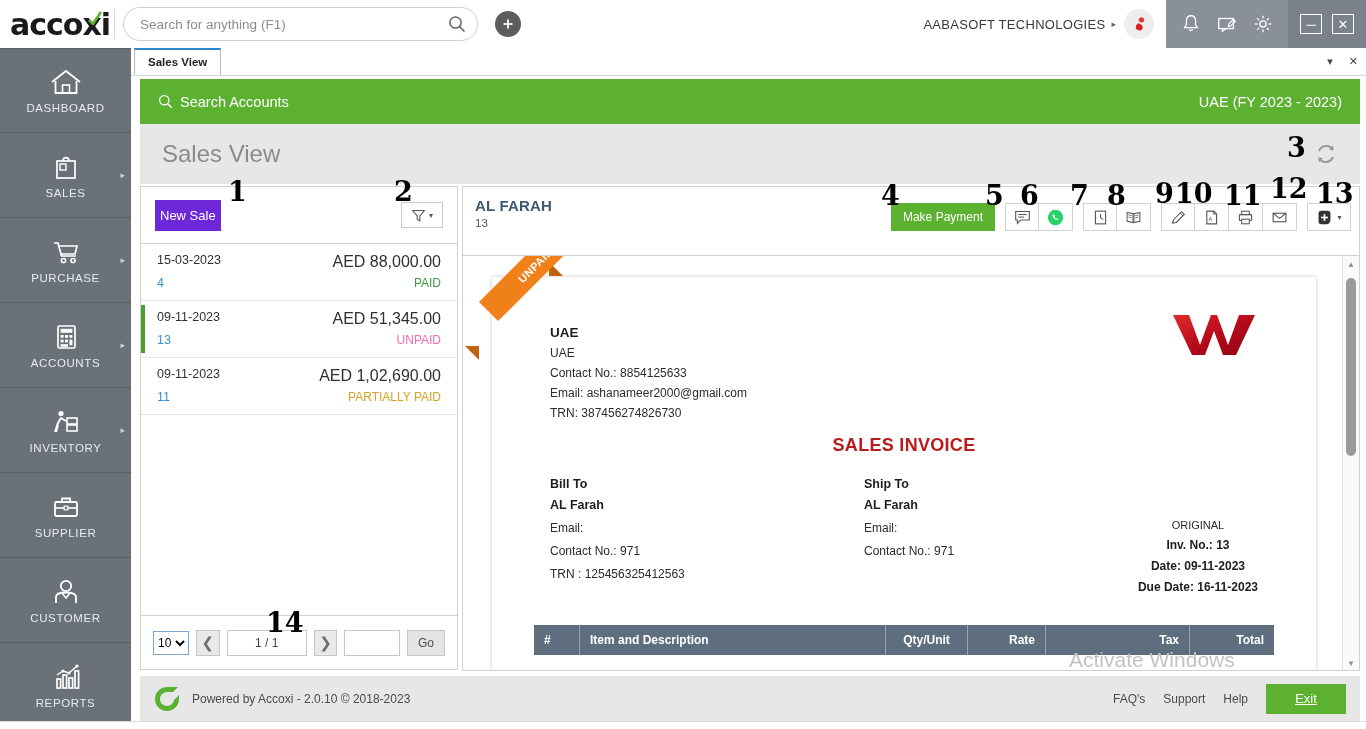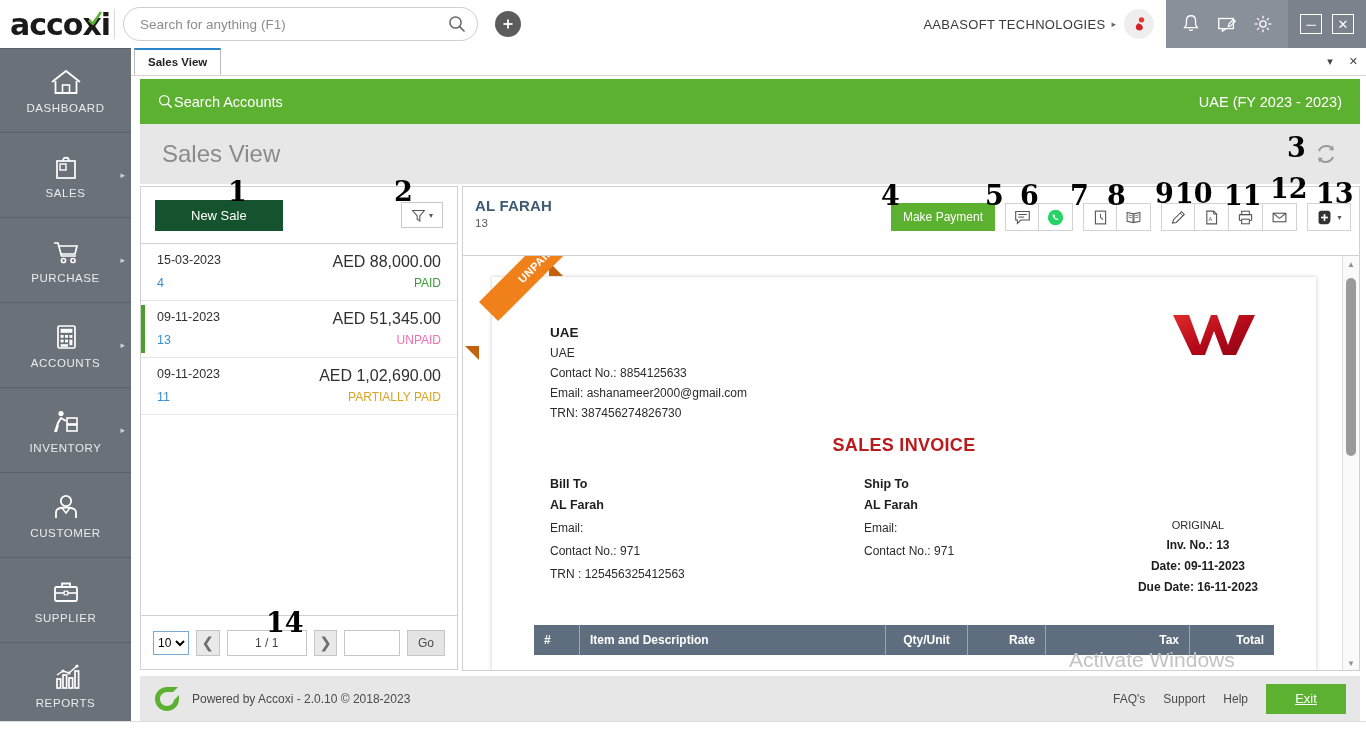--- a/index.html
+++ b/index.html
@@ -40,32 +40,32 @@
   .side-icon { width:34px; height:30px; }
 
   
   .tabstrip { position:absolute; left:131px; top:48px; width:1235px; height:28px; background:#fff; border-bottom:1px solid #d5d5d5; }
   .tab { position:absolute; left:3px; top:0px; height:27px; padding:0 13px; border:1px solid #b9b9b9; border-top:2px solid #2b85c9; border-bottom:1px solid #fff; background:#fff; font-size:11.5px; font-weight:bold; color:#222; display:flex; align-items:center; cursor:pointer; }
   .tabstrip-right { position:absolute; right:8px; top:0; height:27px; display:flex; align-items:center; gap:16px; }
   .tabstrip-right span { font-size:11px; color:#444; cursor:pointer; }
 
   
   .greenbar { position:absolute; left:140px; top:79px; width:1220px; height:45px; background:#5cb130; display:flex; align-items:center; padding:0 18px; }
-  .greenbar .left { display:flex; align-items:center; gap:1px; color:#fff; font-size:14.5px; cursor:pointer; }
+  .greenbar .left { display:flex; align-items:center; gap:7px; color:#fff; font-size:14.5px; cursor:pointer; }
   .greenbar .right { margin-left:auto; color:#fff; font-size:14.5px; }
 
   
   .titlestrip { position:absolute; left:140px; top:124px; width:1220px; height:60px; background:#e7e7e7; display:flex; align-items:center; padding:0 22px; }
   .pagetitle { font-size:24px; color:#8b8b8b; font-weight:400; }
   .titlestrip .refresh { margin-left:auto; width:24px; height:24px; cursor:pointer; }
 
   
   .leftpanel { position:absolute; left:140px; top:186px; width:318px; height:485px; }
   .lp-toolbar { height:58px; border:1px solid #d0d0d0; background:#fff; display:flex; align-items:center; padding:0 14px; }
-  .newsale { background:#14532d; color:#fff; border:none; font-size:13px; padding:8px 36px; cursor:pointer; font-family:"Liberation Sans", sans-serif; }
+  .newsale { background:#6d28d9; color:#fff; border:none; font-size:13px; padding:8px 5px; cursor:pointer; font-family:"Liberation Sans", sans-serif; }
   .filter-btn { margin-left:auto; width:42px; height:26px; border:1px solid #c9c9c9; background:#fff; display:flex; align-items:center; justify-content:center; gap:3px; cursor:pointer; }
   .lp-list { border:1px solid #d0d0d0; border-top:none; height:372px; background:#fff; overflow:hidden; }
   .inv-row { height:57px; border-bottom:1px solid #e6e6e6; padding:9px 16px 0 16px; position:relative; cursor:pointer; }
   .inv-row.sel::before { content:""; position:absolute; left:0; top:4px; bottom:4px; width:4px; background:#47a02a; }
   .inv-line { display:flex; justify-content:space-between; }
   .inv-date { font-size:12.5px; color:#303030; }
   .inv-amt { font-size:16px; color:#303030; }
   .inv-num { font-size:12.5px; color:#3a8fd0; }
   .st-PAID { font-size:12px; color:#3f9b3f; }
   .st-UNPAID { font-size:12px; color:#f06fb0; }
@@ -258,34 +258,34 @@
         <path d="M6 25 L9 16 L12 11 L17 14" fill="none" stroke="#fff" stroke-width="2"></path>
         <path d="M9 18 L7 25" fill="none" stroke="#fff" stroke-width="2"></path>
         <rect x="18" y="11" width="10" height="6" fill="none" stroke="#fff" stroke-width="1.6"></rect>
         <rect x="18" y="18" width="10" height="6" fill="none" stroke="#fff" stroke-width="1.6"></rect>
       </svg>
       <div class="side-label">INVENTORY</div>
       <span class="side-caret">▸</span>
     </div>
     <div class="side-item">
       <svg class="side-icon" viewBox="0 0 34 30">
-        <circle cx="17" cy="9" r="5.2" fill="none" stroke="#fff" stroke-width="1.8"></circle>
-        <path d="M7 26 L7 20 C7 17 11 15.5 17 15.5 C23 15.5 27 17 27 20 L27 26" fill="none" stroke="#fff" stroke-width="1.8"></path>
-        <path d="M13 16 L17 21 L21 16" fill="none" stroke="#fff" stroke-width="1.5"></path>
-      </svg>
-      <div class="side-label">CUSTOMER</div>
-    </div>
-    <div class="side-item">
-      <svg class="side-icon" viewBox="0 0 34 30">
         <rect x="6" y="10" width="22" height="14" rx="1.5" fill="none" stroke="#fff" stroke-width="1.8"></rect>
         <path d="M13 10 L13 6.5 L21 6.5 L21 10" fill="none" stroke="#fff" stroke-width="1.8"></path>
         <line x1="6" y1="16" x2="28" y2="16" stroke="#fff" stroke-width="1.6"></line>
         <rect x="15.2" y="14.2" width="3.6" height="3.6" fill="#6b7178" stroke="#fff" stroke-width="1.2"></rect>
       </svg>
       <div class="side-label">SUPPLIER</div>
+    </div>
+    <div class="side-item">
+      <svg class="side-icon" viewBox="0 0 34 30">
+        <circle cx="17" cy="9" r="5.2" fill="none" stroke="#fff" stroke-width="1.8"></circle>
+        <path d="M7 26 L7 20 C7 17 11 15.5 17 15.5 C23 15.5 27 17 27 20 L27 26" fill="none" stroke="#fff" stroke-width="1.8"></path>
+        <path d="M13 16 L17 21 L21 16" fill="none" stroke="#fff" stroke-width="1.5"></path>
+      </svg>
+      <div class="side-label">CUSTOMER</div>
     </div>
     <div class="side-item">
       <svg class="side-icon" viewBox="0 0 34 30">
         <g fill="none" stroke="#fff" stroke-width="1.7">
           <rect x="8" y="17" width="3.6" height="9"></rect>
             <rect x="14" y="13" width="3.6" height="13"></rect>
           <rect x="20" y="16" width="3.6" height="10"></rect>
             <rect x="26" y="9" width="3.6" height="17"></rect>
         </g>
         <polyline points="8,13 14,9 20,11 28,4" fill="none" stroke="#fff" stroke-width="1.5"></polyline>

